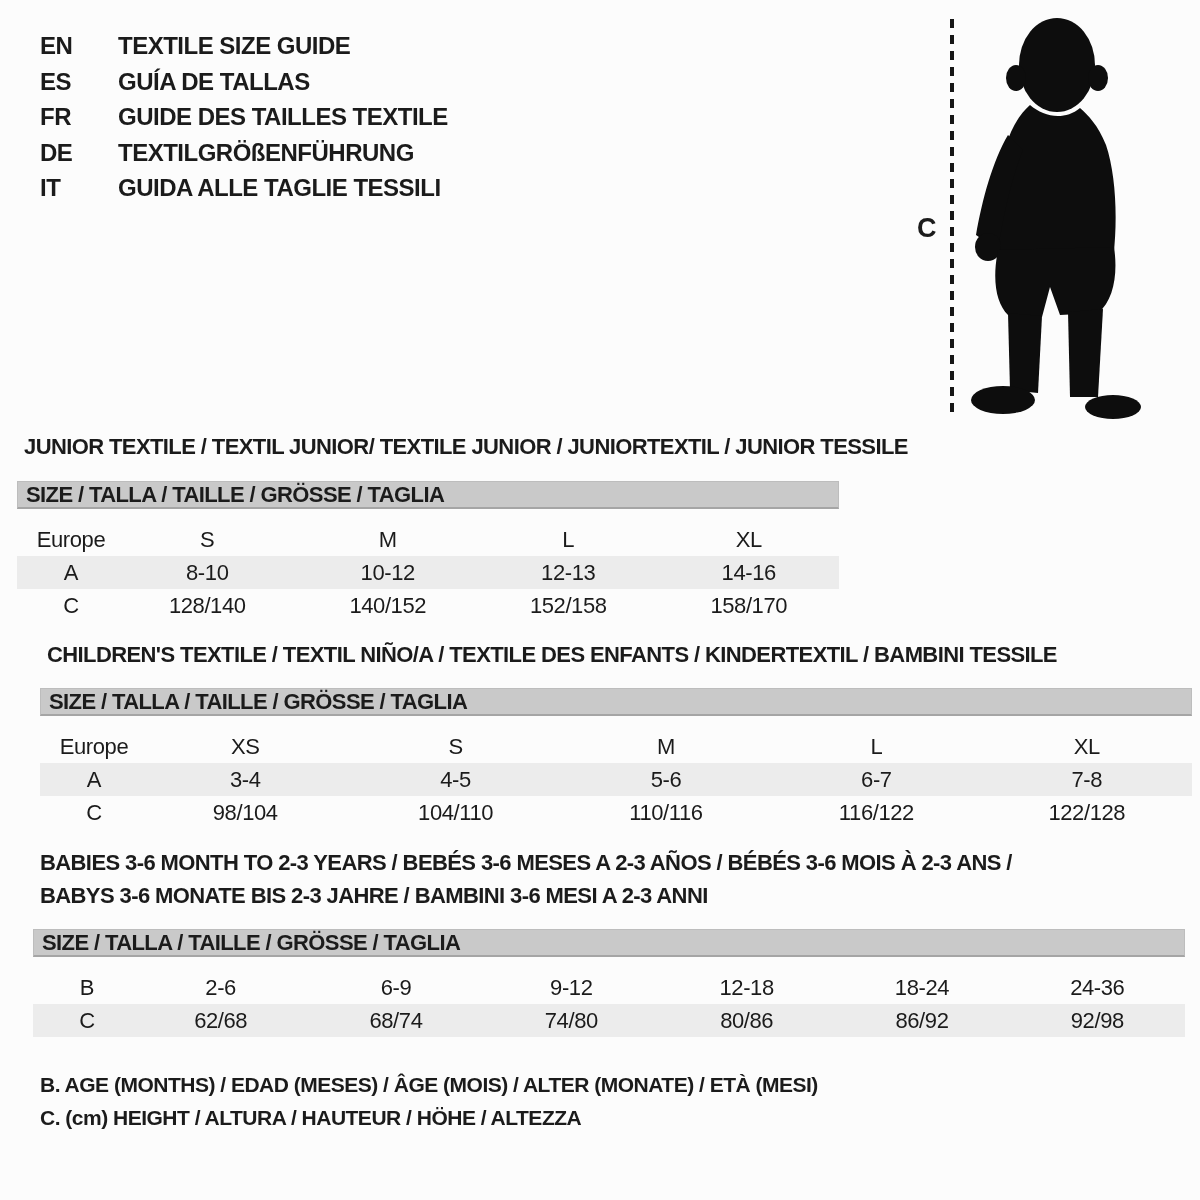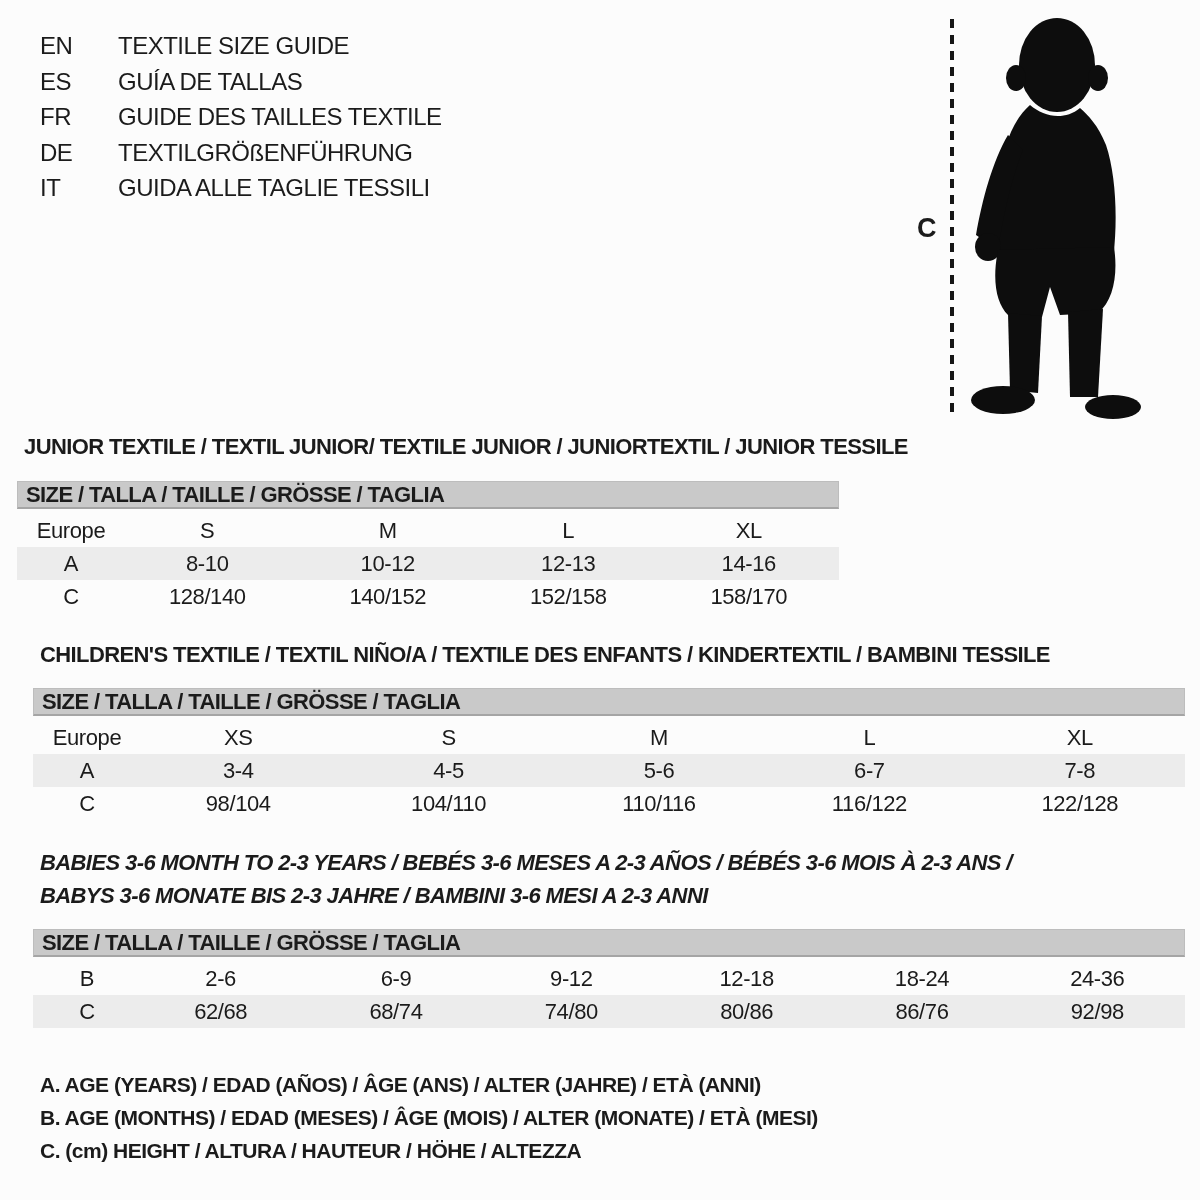--- a/index.html
+++ b/index.html
@@ -11,51 +11,51 @@
     position:relative;
     overflow:hidden;
   }
   .page { position:absolute; inset:0; }
 
   
   .lang-list { position:absolute; top:28px; left:40px; }
   .lang-row {
     display:grid; grid-template-columns:78px auto;
     height:35.5px; line-height:35.5px;
-    font-weight:400; font-size:24px; letter-spacing:-0.5px;
+    font-weight:700; font-size:24px; letter-spacing:-0.5px;
     white-space:nowrap;
   }
 
   
   .figure { position:absolute; top:15px; left:905px; width:295px; height:408px; }
   .dashed-line {
     position:absolute; left:45px; top:4px; width:4px; height:395px;
     background:repeating-linear-gradient(180deg,#161616 0 9px,transparent 9px 16px);
   }
   .figure-label { position:absolute; left:12px; top:198px; font-size:27px; font-weight:700; }
   .toddler { position:absolute; left:63px; top:0; width:176px; height:405px; }
 
   
   section { position:absolute; }
   .sec-title {
     margin:0 0 0 7px; font-size:22px; font-weight:700;
     letter-spacing:-0.6px; line-height:24px; white-space:nowrap;
   }
-  .babies-title .sec-title { line-height:33px;font-style:italic; }
+  .babies-title .sec-title { line-height:33px; }
   .size-bar {
     background:#c9c9c9;
     border:1px solid #bdbdbd; border-bottom:2px solid #a5a5a5;
     height:25px; line-height:25px; padding-left:8px;
     font-weight:700; font-size:22px; letter-spacing:-0.6px;
-    margin-bottom:5px;
+    margin-bottom:14px;
     white-space:nowrap; overflow:hidden;
   }
   #sec-junior   { top:435px; left:17px; width:822px; }
   #sec-junior   .size-bar { margin-top:22px; }
-  #sec-children { top:643px; left:33px; width:1152px; }
+  #sec-children { top:643px; left:40px; width:1152px; }
   #sec-children .size-bar { margin-top:21px; }
   #sec-babies   { top:846px; left:33px; width:1152px; }
   #sec-babies   .size-bar { margin-top:17px; }
 
   .trow {
     height:33px; line-height:33px;
     font-size:22px; letter-spacing:-0.4px;
     display:grid;
   }
   .row4 { grid-template-columns:100px repeat(4,1fr); }
@@ -190,24 +190,23 @@
       <div class="cell">12-18</div>
       <div class="cell">18-24</div>
       <div class="cell">24-36</div>
     </div>
     <div class="trow row6 shaded">
       <div class="cell label">C</div>
       <div class="cell">62/68</div>
       <div class="cell">68/74</div>
       <div class="cell">74/80</div>
       <div class="cell">80/86</div>
-      <div class="cell">86/76</div>
+      <div class="cell">86/92</div>
       <div class="cell">92/98</div>
     </div>
   </section>
 
   <div class="legend">
-    <div class="legend-line">A. AGE (YEARS) / EDAD (AÑOS) / ÂGE (ANS) / ALTER (JAHRE) / ETÀ (ANNI)</div>
     <div class="legend-line">B. AGE (MONTHS) / EDAD (MESES) / ÂGE (MOIS) / ALTER (MONATE) / ETÀ (MESI)</div>
     <div class="legend-line">C. (cm) HEIGHT / ALTURA / HAUTEUR / HÖHE / ALTEZZA</div>
   </div>
 
 </div>
 
 </body></html>

